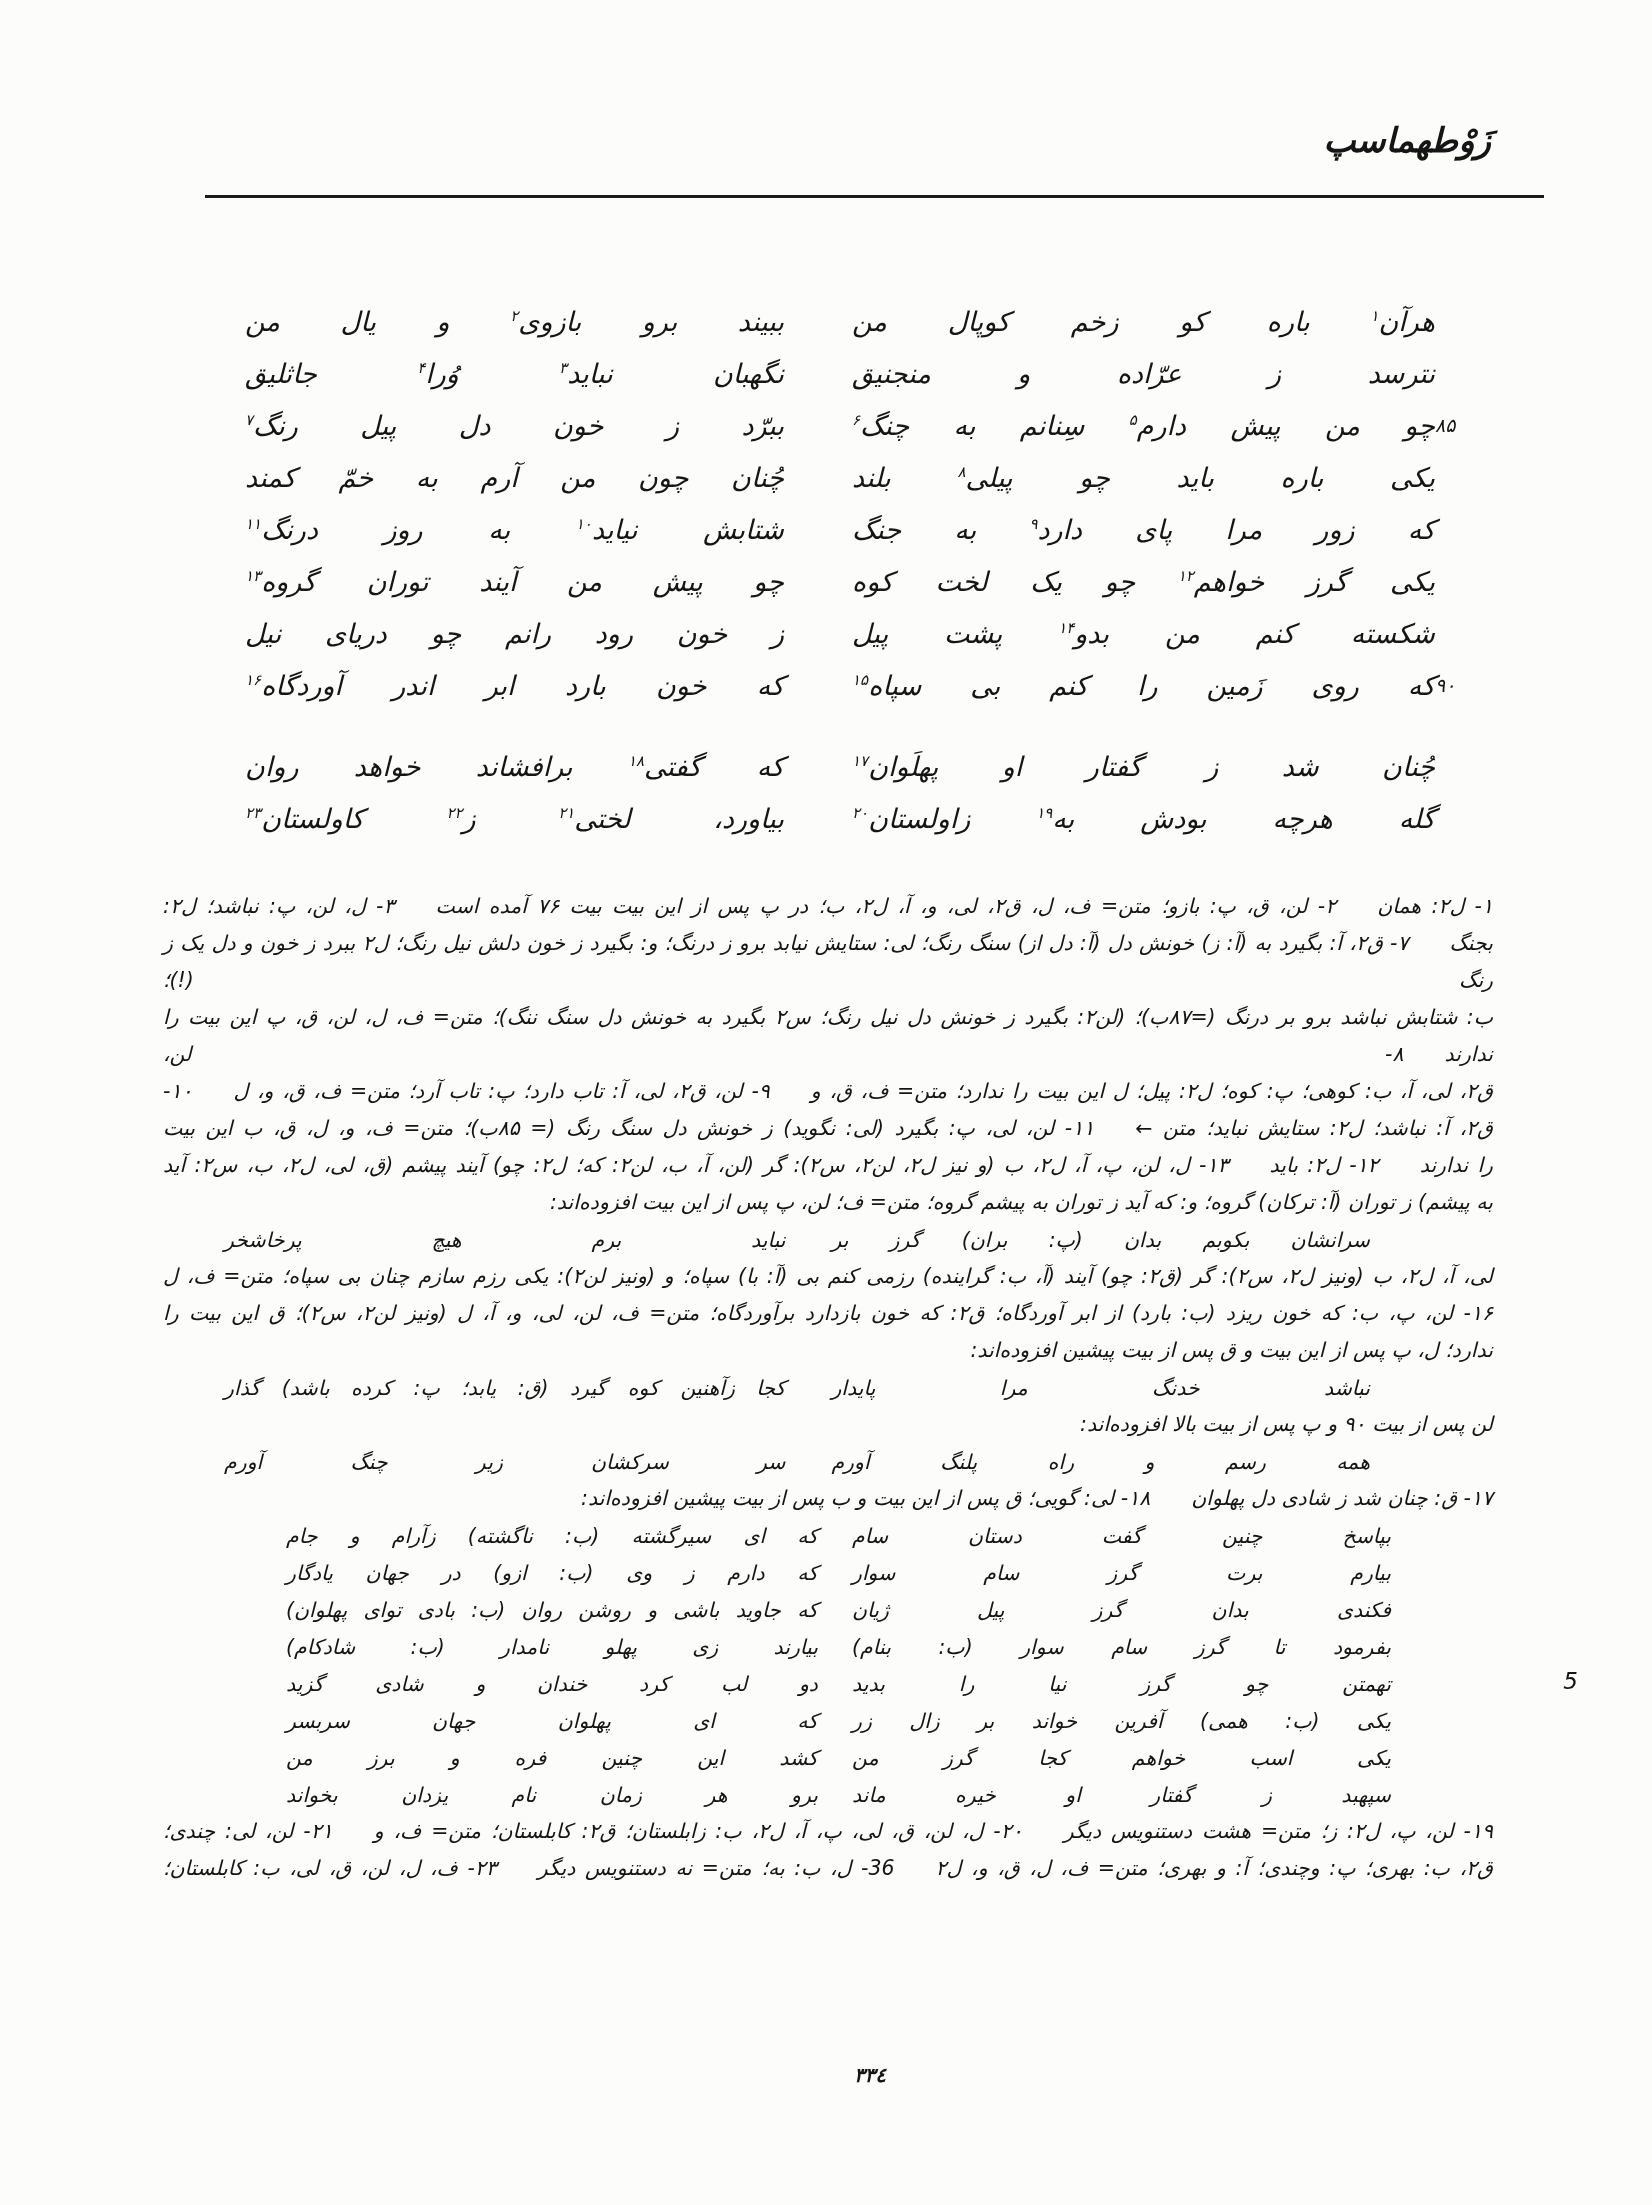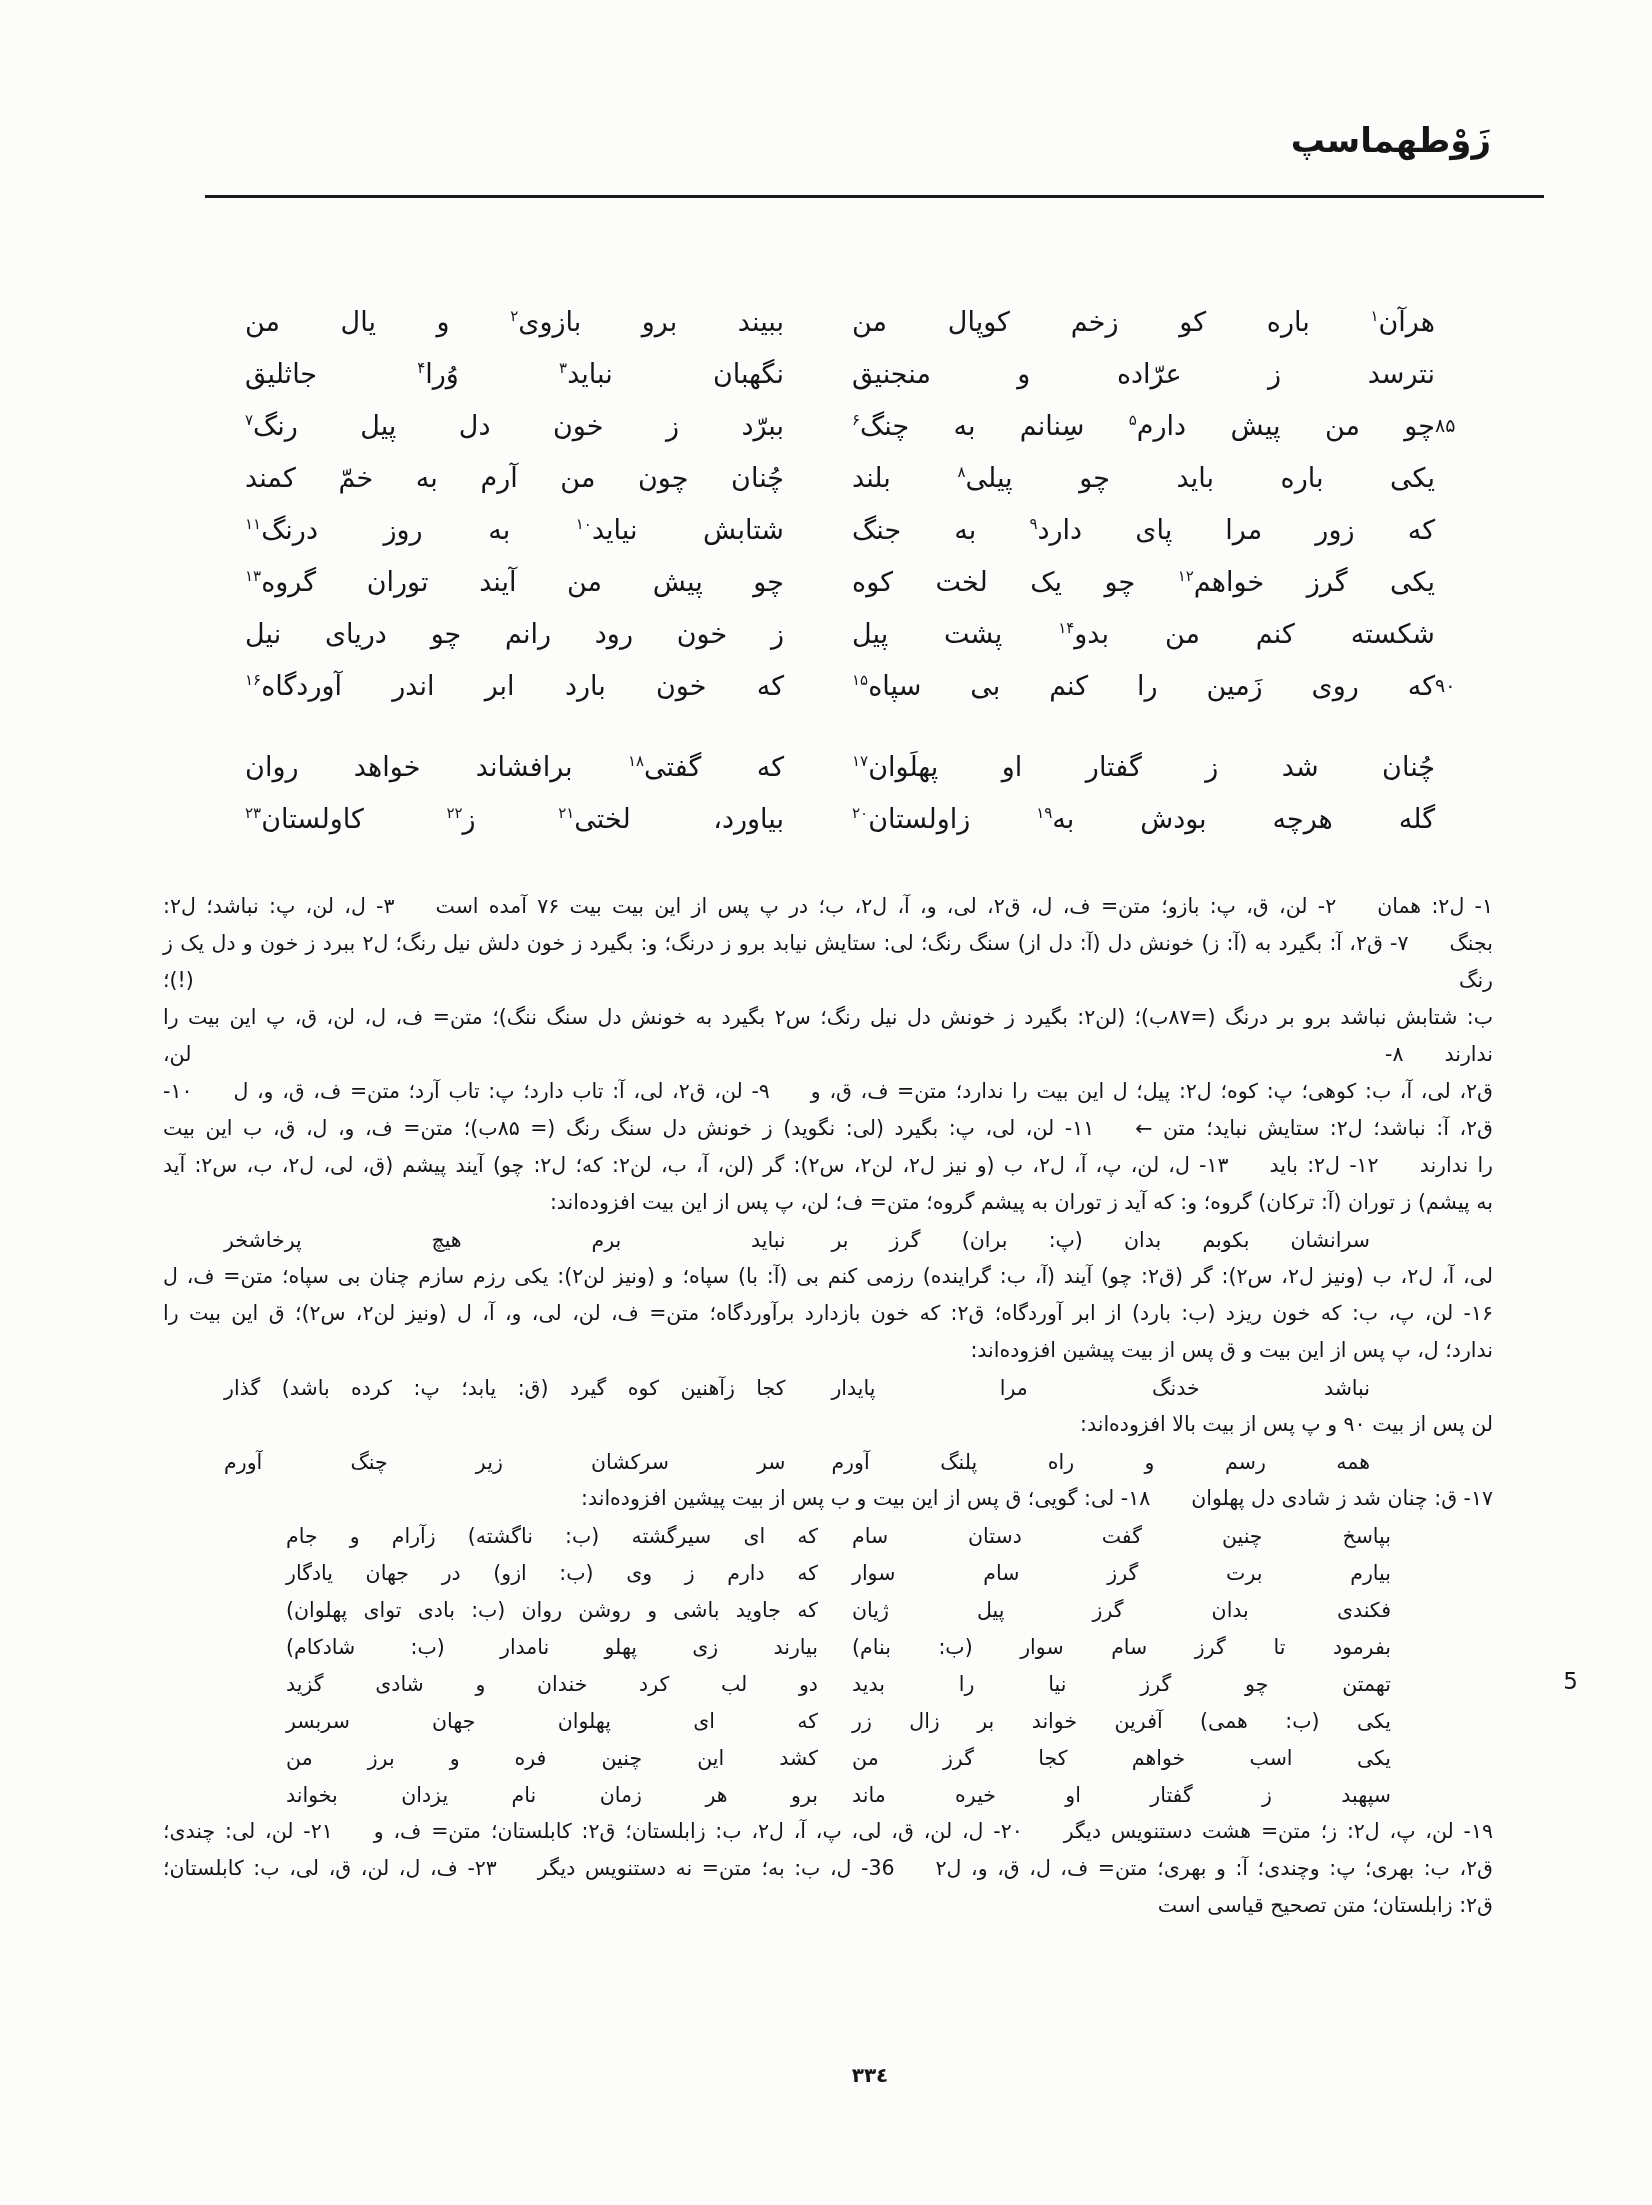--- a/index.html
+++ b/index.html
@@ -1,18 +1,18 @@
 <!DOCTYPE html>
 <html lang="fa" style="font-size:11px"><head>
 <meta charset="utf-8">
 <style>
   html,body{margin:0;padding:0;background:#9a9a9a;}
   .page{
     position:relative;width:1652px;height:2205px;background:#fcfcfa;
-    font-family:"DejaVu Sans",sans-serif;color:#151515;overflow:hidden;
+    font-family:"DejaVu Sans",sans-serif;color:#151515;overflow:hidden;font-style:italic;
   }
   .title{
     position:absolute;top:120px;right:161px;font-size:34px;font-weight:bold;
     direction:rtl;letter-spacing:0;
   }
   .rule{position:absolute;top:195px;left:205px;width:1339px;height:3.4px;background:#1b1b1b;}
   
   .poem{position:absolute;top:295px;right:159px;width:1330px;direction:rtl;}
   .vrow{display:flex;direction:rtl;align-items:center;height:52px;}
   .vrow.gap{margin-top:29px;}
@@ -453,17 +453,16 @@
           <span>برو</span>
           <span>هر</span>
           <span>زمان</span>
           <span>نام</span>
           <span>یزدان</span>
           <span>بخواند</span>
         </div>
       </div>
       <div class="fn-line">۱۹- لن، پ، ل۲: ز؛ متن= هشت دستنویس دیگر  ۲۰- ل، لن، ق، لی، پ، آ، ل۲، ب: زابلستان؛ ق۲: کابلستان؛ متن= ف، و  ۲۱- لن، لی: چندی؛</div>
       <div class="fn-line">ق۲، ب: بهری؛ پ: وچندی؛ آ: و بهری؛ متن= ف، ل، ق، و، ل۲  36- ل، ب: به؛ متن= نه دستنویس دیگر  ۲۳- ف، ل، لن، ق، لی، ب: کابلستان؛</div>
-      <div class="fn-line end">ق۲: زابلستان؛ متن تصحیح قیاسی است</div>
     </div>
   <div class="pagenum">٣٣٤</div>
 </div>
 
 
 </body></html>

